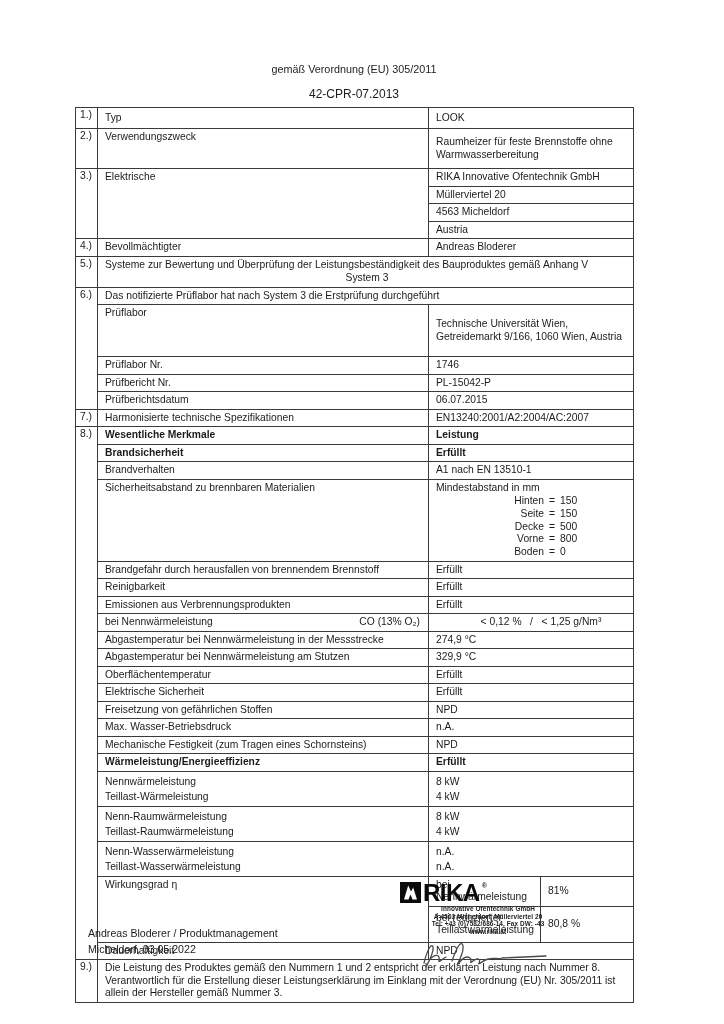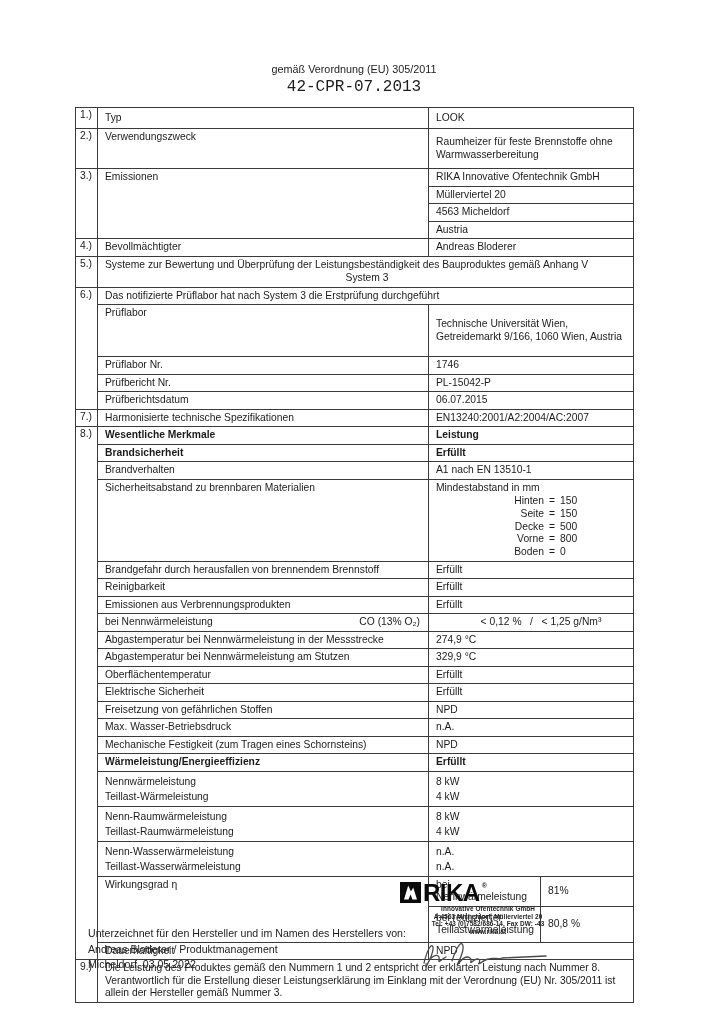--- a/index.html
+++ b/index.html
@@ -3,21 +3,21 @@
 <meta charset="utf-8">
 <style>
   * { margin:0; padding:0; box-sizing:border-box; }
   body { background:#e8e8e8; font-family:"Liberation Sans","DejaVu Sans",sans-serif; }
   .page { position:relative; width:724px; height:1024px; background:#ffffff; color:#1c1c1c; overflow:hidden; margin:0 auto; }
 
   
   .doc-header { position:absolute; left:75px; top:60px; width:558px; text-align:center; }
   .doc-title { font-size:14.5px; font-weight:bold; font-style:italic; letter-spacing:.3px; }
   .doc-sub { font-size:10.8px; margin-top:3px; }
-  .doc-code { font-size:16px; margin-top:3px;font-family:Liberation Mono, monospace; }
+  .doc-code { font-size:12px; margin-top:12px; }
 
   
   table.decl { position:absolute; left:75px; top:107px; width:558px; border-collapse:collapse; table-layout:fixed;
                font-size:10.3px; line-height:12.5px; color:#1b1b1b; }
   col.c-num { width:22px; } col.c-label { width:331px; } col.c-sub1 { width:112px; } col.c-sub2 { width:93px; }
   td { border:1px solid #3a3a3a; padding:2px 4px 2px 7px; vertical-align:middle; overflow:hidden; }
   td.num { padding:1px 1px 1px 4px; vertical-align:top; }
   td.top { vertical-align:top; }
   .b { font-weight:bold; }
   .pre { white-space:pre; }
@@ -69,21 +69,21 @@
     </tr>
 
     <tr>
       <td class="num h40">2.)</td>
       <td class="top">Verwendungszweck</td>
       <td colspan="2">Raumheizer für feste Brennstoffe ohne Warmwasserbereitung</td>
     </tr>
 
     <tr>
       <td class="num" rowspan="4">3.)</td>
-      <td class="top" rowspan="4">Emissionen</td>
+      <td class="top" rowspan="4">Elektrische</td>
       <td colspan="2" class="h14">RIKA Innovative Ofentechnik GmbH</td>
     </tr>
     <tr>
       <td colspan="2" class="h14">Müllerviertel 20</td>
     </tr>
     <tr>
       <td colspan="2" class="h14">4563 Micheldorf</td>
     </tr>
     <tr>
       <td colspan="2" class="h14">Austria</td>
@@ -290,18 +290,17 @@
     </div>
   </div>
 
   <svg class="signature" width="135" height="48" viewBox="0 0 135 48">
     <path d="M6,30 C10,14 14,10 15,14 C16,20 10,30 8,34 M12,26 C18,20 22,22 21,27 C20,31 24,26 28,24
              M34,28 C40,10 44,8 45,13 C46,19 41,28 39,32 C44,26 48,22 52,25 C55,27 50,32 55,28
              C60,24 63,26 61,30 C59,33 66,27 70,26 C76,24 80,27 84,25 L128,23" fill="none" stroke="#4a4a4a" stroke-width="1.3" stroke-linecap="round"></path>
   </svg>
 
   <div class="signer-block">
-    <div>Unterzeichnet für den Hersteller und im Namen des Herstellers von:</div>
     <div>Andreas Bloderer / Produktmanagement</div>
     <div>Micheldorf, 03.05.2022</div>
   </div>
 
 </div>
 
 </body></html>

